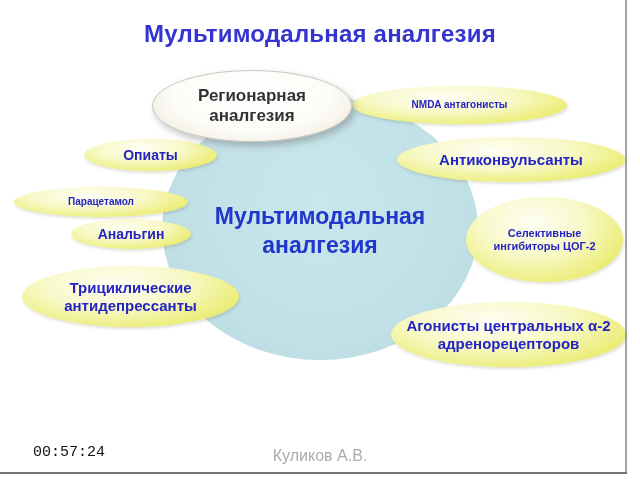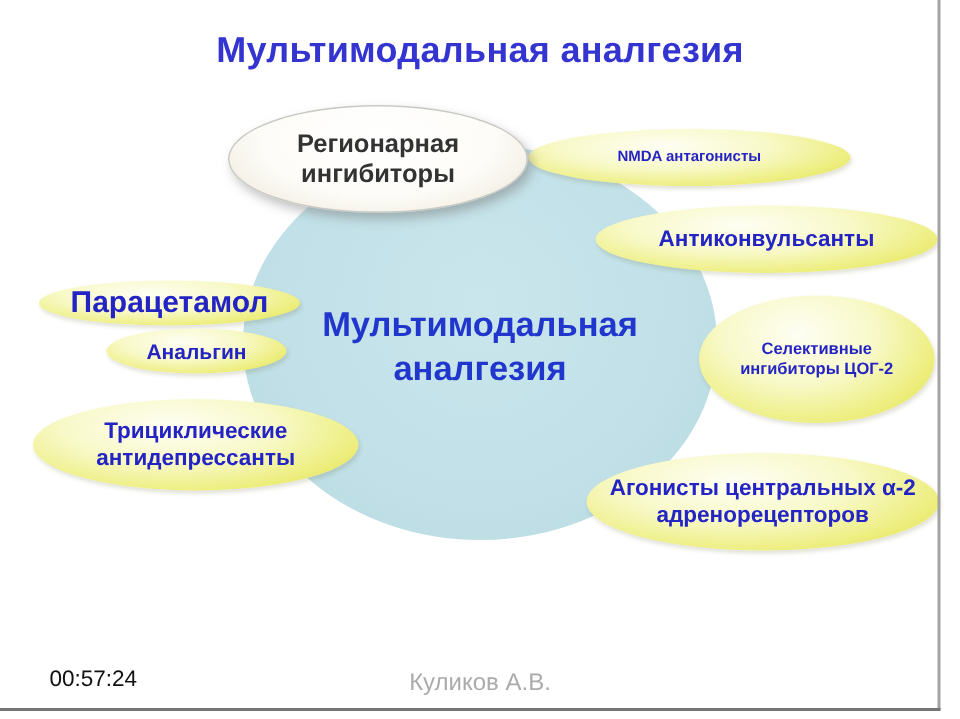--- a/index.html
+++ b/index.html
@@ -59,30 +59,30 @@
     font-size:17px;
     color:#333333;
     background:radial-gradient(ellipse at 50% 32%, #FFFFFF 0%, #FDFCF8 55%, #E9E5D4 100%);
     border:1px solid #C9C9C3;
     box-shadow:3px 4px 7px rgba(110,110,110,0.45);
     z-index:5;
   }
   .n-nmda{left:352px;top:86px;width:215px;height:38px;font-size:10px;}
   .n-opiates{left:84px;top:139px;width:133px;height:32px;font-size:14px;}
   .n-anticonv{left:397px;top:137px;width:228px;height:45px;font-size:15px;text-align:right;}
-  .n-paracetamol{left:26px;top:187px;width:174px;height:30px;font-size:20px;}
+  .n-paracetamol{left:14px;top:187px;width:174px;height:30px;font-size:10px;}
   .n-analgin{left:71px;top:219px;width:120px;height:30px;font-size:14px;}
   .n-cox2{left:466px;top:197px;width:157px;height:85px;font-size:11px;}
   .n-tricyclic{left:22px;top:266px;width:217px;height:61px;font-size:15px;}
   .n-agonists{left:391px;top:302px;width:235px;height:65px;font-size:15px;}
   .n-nsaid{left:134px;top:336px;width:254px;height:85px;font-size:15px;}
   .footer-time{
     position:absolute;
     left:33px;top:444px;
-    font-family:Liberation Sans, sans-serif;
+    font-family:Liberation Mono, monospace;
     font-size:15px;
     color:#111111;
   }
   .footer-author{
     position:absolute;
     left:0;top:447px;width:640px;
     text-align:center;
     font-size:16px;
     color:#ABABAB;
   }
@@ -102,22 +102,23 @@
 </head>
 <body>
 
 <div class="slide">
 
   <div class="slide-title">Мультимодальная аналгезия</div>
 
   <div class="center-circle"></div>
   <div class="center-label">Мультимодальная аналгезия</div>
 
-  <div class="node n-regional">Регионарная ингибиторы</div>
+  <div class="node n-regional">Регионарная аналгезия</div>
   <div class="node n-nmda">NMDA антагонисты</div>
+  <div class="node n-opiates">Опиаты</div>
   <div class="node n-anticonv">Антиконвульсанты</div>
   <div class="node n-paracetamol">Парацетамол</div>
   <div class="node n-analgin">Анальгин</div>
   <div class="node n-cox2">Селективные ингибиторы ЦОГ-2</div>
   <div class="node n-tricyclic">Трициклические антидепрессанты</div>
   <div class="node n-agonists">Агонисты центральных α-2 адренорецепторов</div>
 
   <div class="footer-time">00:57:24</div>
   <div class="footer-author">Куликов А.В.</div>
 

